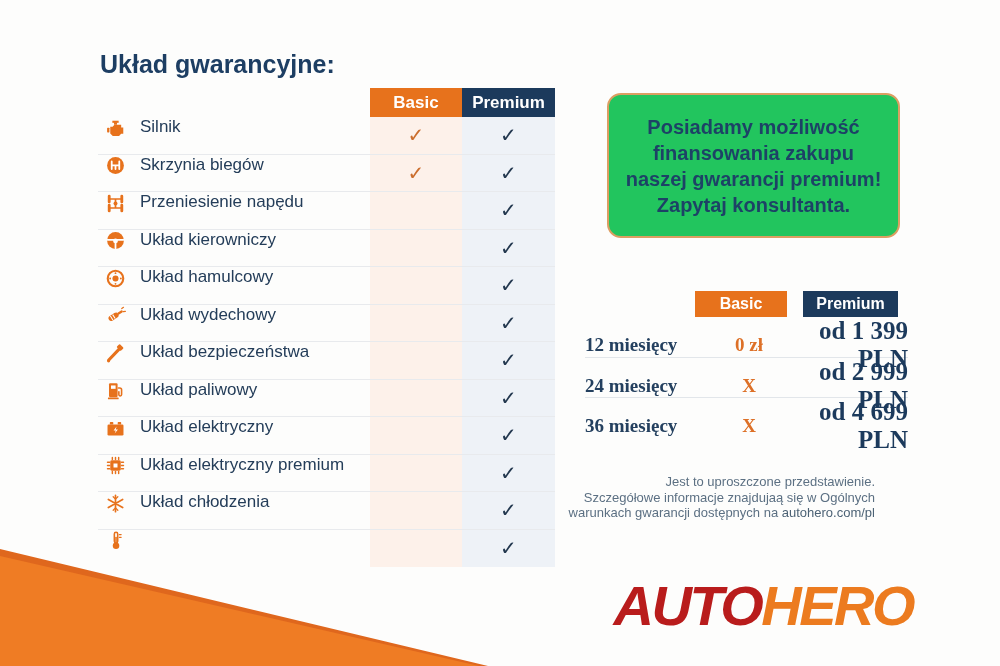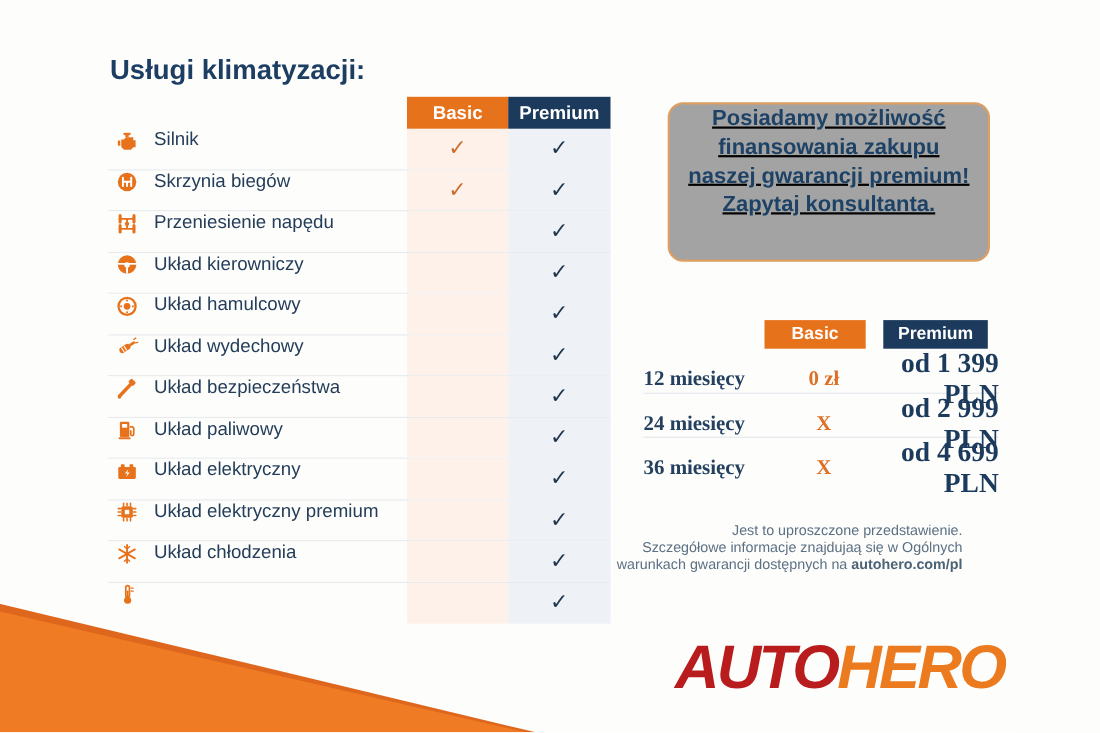--- a/index.html
+++ b/index.html
@@ -30,60 +30,60 @@
   .srow .c3{background:var(--premium-bg);display:flex;align-items:center;justify-content:center;}
   .svc-icon{width:24px;height:22px;display:inline-flex;align-items:center;justify-content:center;flex:0 0 24px;}
   .svc-icon svg{width:21px;height:21px;}
   .svc-label{margin-left:13px;font-size:17px;color:var(--text-navy);}
   .check{font-size:20px;font-weight:900;line-height:1;}
   .check.b{color:var(--check-orange);}
   .check.p{color:var(--check-navy);}
 
   
   .promo{position:absolute;left:607px;top:93px;width:293px;height:145px;border:2px solid var(--promo-border);
-      border-radius:14px;display:flex;justify-content:center;box-sizing:border-box;background:#a3a3a3;text-decoration:underline;}
+      border-radius:14px;display:flex;align-items:center;justify-content:center;box-sizing:border-box;background:#22c55e;}
   .promo-text{white-space:pre-line;text-align:center;font-size:20px;font-weight:bold;color:#1d4266;line-height:26px;}
 
   
   .pricing{position:absolute;left:585px;top:291px;width:323px;}
   .pricing-header{position:relative;height:26px;}
   .chip{position:absolute;top:0;height:26px;display:flex;align-items:center;justify-content:center;
       color:#fff;font-size:16px;font-weight:bold;}
   .chip.basic{left:110px;width:92px;background:var(--orange);}
   .chip.premium{left:218px;width:95px;background:var(--navy);}
   .prow{display:grid;grid-template-columns:112px 104px 1fr;align-items:center;height:40px;box-sizing:border-box;font-family:Liberation Serif, serif;}
   .prow + .prow{border-top:1px solid #e2e6ea;}
   .prow .period{font-size:19px;font-weight:bold;color:#24405f;}
   .prow .bval{text-align:center;font-size:19px;font-weight:bold;color:#dd7027;}
   .prow .pval{text-align:right;font-size:25px;font-weight:bold;color:var(--navy);}
 
   
   .disclaimer{position:absolute;left:500px;top:474px;width:375px;text-align:right;
       font-size:13px;line-height:15.5px;color:var(--muted);}
-  .disclaimer .lnk{font-weight:bold;color:#4c6275;}
+  .disclaimer .lnk{font-weight:normal;color:#4c6275;}
 
   
   .logo{position:absolute;left:588px;top:578px;width:325px;text-align:right;
       font-size:56px;line-height:56px;font-weight:bold;font-style:italic;letter-spacing:-2.5px;white-space:nowrap;}
   .logo .auto{color:#b91c1c;}
   .logo .hero{color:#ec7b1f;}
 
   
   .tri{position:absolute;left:0;}
   .tri-dark{top:549px;width:488px;height:117px;background:var(--orange-tri-dark);
       clip-path:polygon(0 0,100% 100%,0 100%);}
   .tri-main{top:556px;width:479px;height:110px;background:var(--orange-tri);
       clip-path:polygon(0 0,100% 100%,0 100%);}
 </style>
 </head>
 <body>
 
 <div class="canvas">
 
-  <div class="title">Usługi klimatyzacji:</div>
+  <div class="title">Układ gwarancyjne:</div>
 
   <div class="svc-table">
     <div class="svc-header">
       <div class="hcell basic">Basic</div>
       <div class="hcell premium">Premium</div>
     </div>
     <div id="service-rows">
         <div class="srow">
           <div class="c1">
             <span class="svc-icon">

